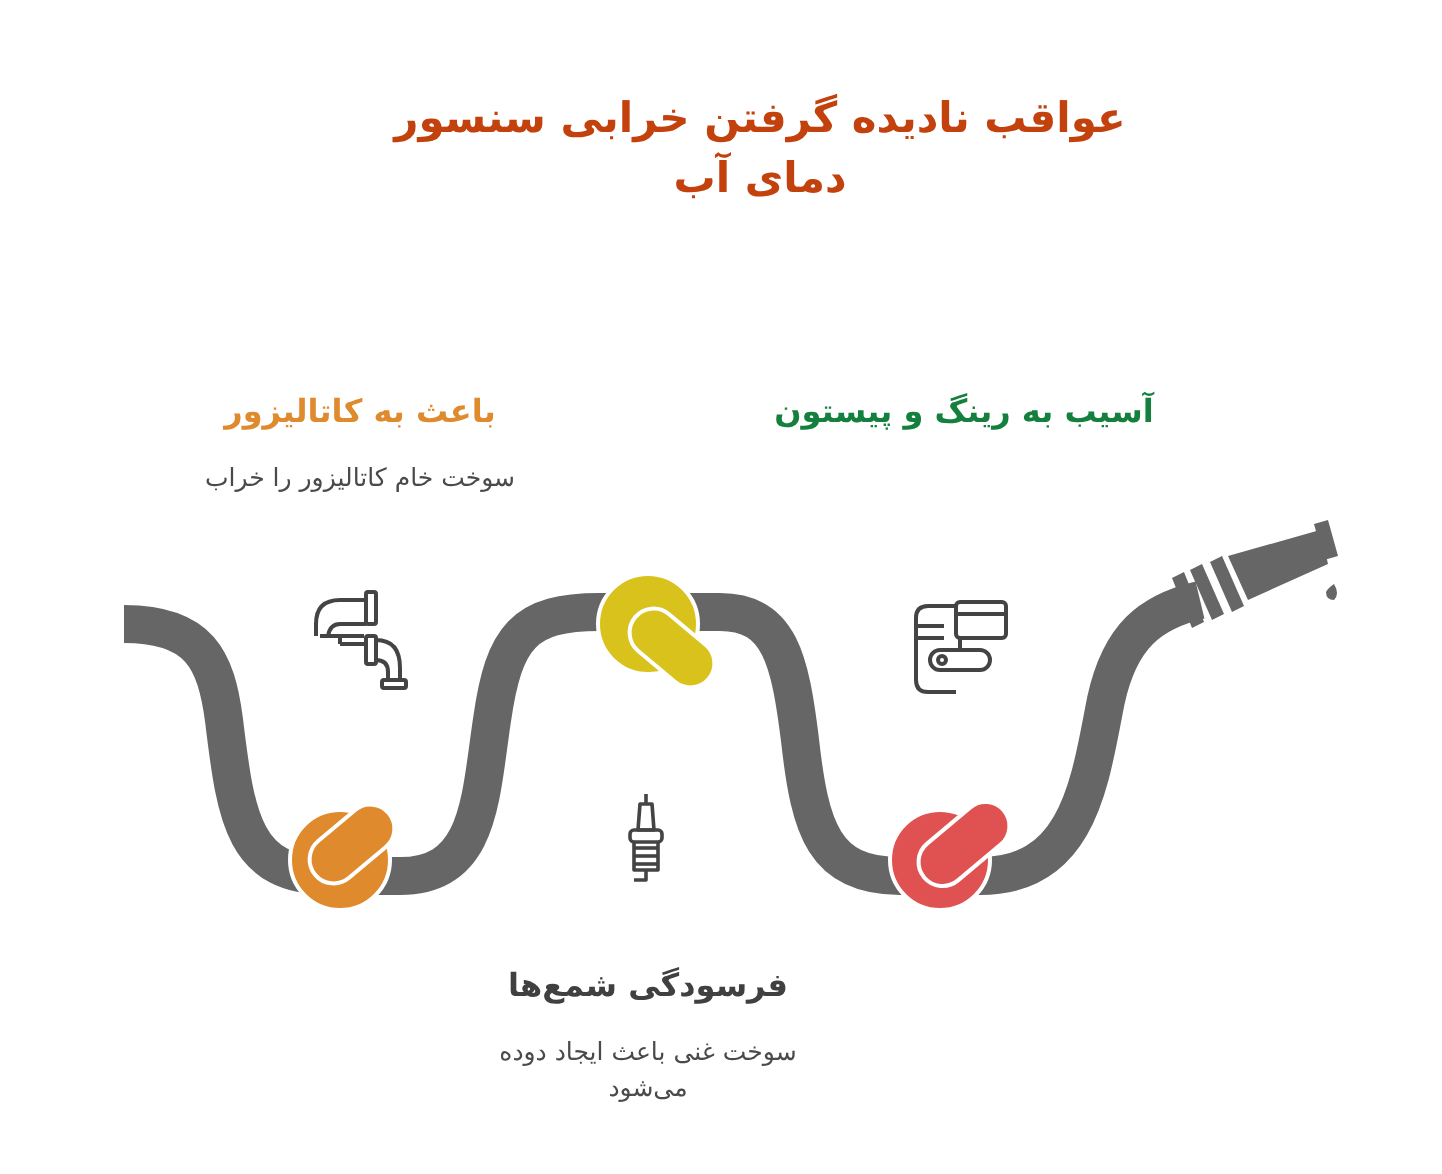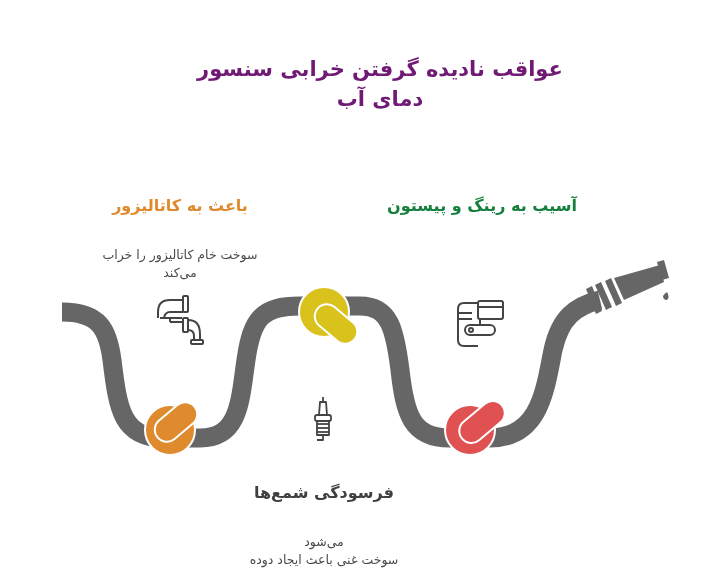--- a/index.html
+++ b/index.html
@@ -1,43 +1,42 @@
 <!DOCTYPE html>
 <html><head>
   <meta charset="utf-8">
   <style>
     html, body { margin: 0; padding: 0; background: #ffffff; }
     body { width: 721px; height: 587px; position: relative; overflow: hidden; font-family: "DejaVu Sans", sans-serif; }
-    .title { position: absolute; left: 160px; top: 54px; width: 440px; text-align: center; direction: rtl; font-size: 21px; font-weight: bold; color: #701a75; line-height: 30px; }
+    .title { position: absolute; left: 160px; top: 44px; width: 440px; text-align: center; direction: rtl; font-size: 21px; font-weight: bold; color: #c2410c; line-height: 30px; }
     .heading { position: absolute; direction: rtl; font-size: 16px; font-weight: bold; white-space: nowrap; }
-    .desc { position: absolute; direction: rtl; font-size: 12.5px; color: #4a4a4a; text-align: center; line-height: 18px; margin-top: 16px; }
+    .desc { position: absolute; direction: rtl; font-size: 12.5px; color: #4a4a4a; text-align: center; line-height: 18px; }
     svg.diagram { position: absolute; left: 0; top: 0; }
   </style>
 </head>
 <body>
 
 <div class="title">
   <div>عواقب نادیده گرفتن خرابی سنسور</div>
   <div>دمای آب</div>
 </div>
 
 <div class="heading" style="left:384px; top:196px; color:#15803d; width:196px; text-align:center;">آسیب به رینگ و پیستون</div>
 <div class="desc" style="left:386px; top:230px; width:190px;">
 </div>
 
 <div class="heading" style="left:92px; top:196px; color:#e08a2e; width:176px; text-align:center;">باعث به کاتالیزور</div>
 <div class="desc" style="left:82px; top:230px; width:196px;">
   <div>سوخت خام کاتالیزور را خراب</div>
-  <div>می‌کند</div>
 </div>
 
 <div class="heading" style="left:240px; top:483px; color:#404040; width:168px; text-align:center;">فرسودگی شمع‌ها</div>
 <div class="desc" style="left:226px; top:517px; width:196px;">
+  <div>سوخت غنی باعث ایجاد دوده</div>
   <div>می‌شود</div>
-  <div>سوخت غنی باعث ایجاد دوده</div>
 </div>
 
 <svg class="diagram" width="721" height="587" viewBox="0 0 721 587">
 
   <path d="M 62 312 C 100 312, 108 330, 112 360 C 118 410, 122 438, 165 438 L 200 438 C 240 438, 240 400, 246 360 C 252 318, 262 306, 300 306 L 360 306 C 390 306, 395 330, 400 370 C 405 415, 412 438, 450 438 L 490 438 C 540 438, 545 390, 553 350 C 560 318, 575 306, 600 300" fill="none" stroke="#666666" stroke-width="19" stroke-linecap="butt"></path>
 
   <g fill="#666666">
     <polygon points="586,289 592,286 602,311 596,314"></polygon>
     <polygon points="595,285 601,282 612,307 606,310"></polygon>
     <polygon points="605,281 611,278 622,303 616,306"></polygon>

